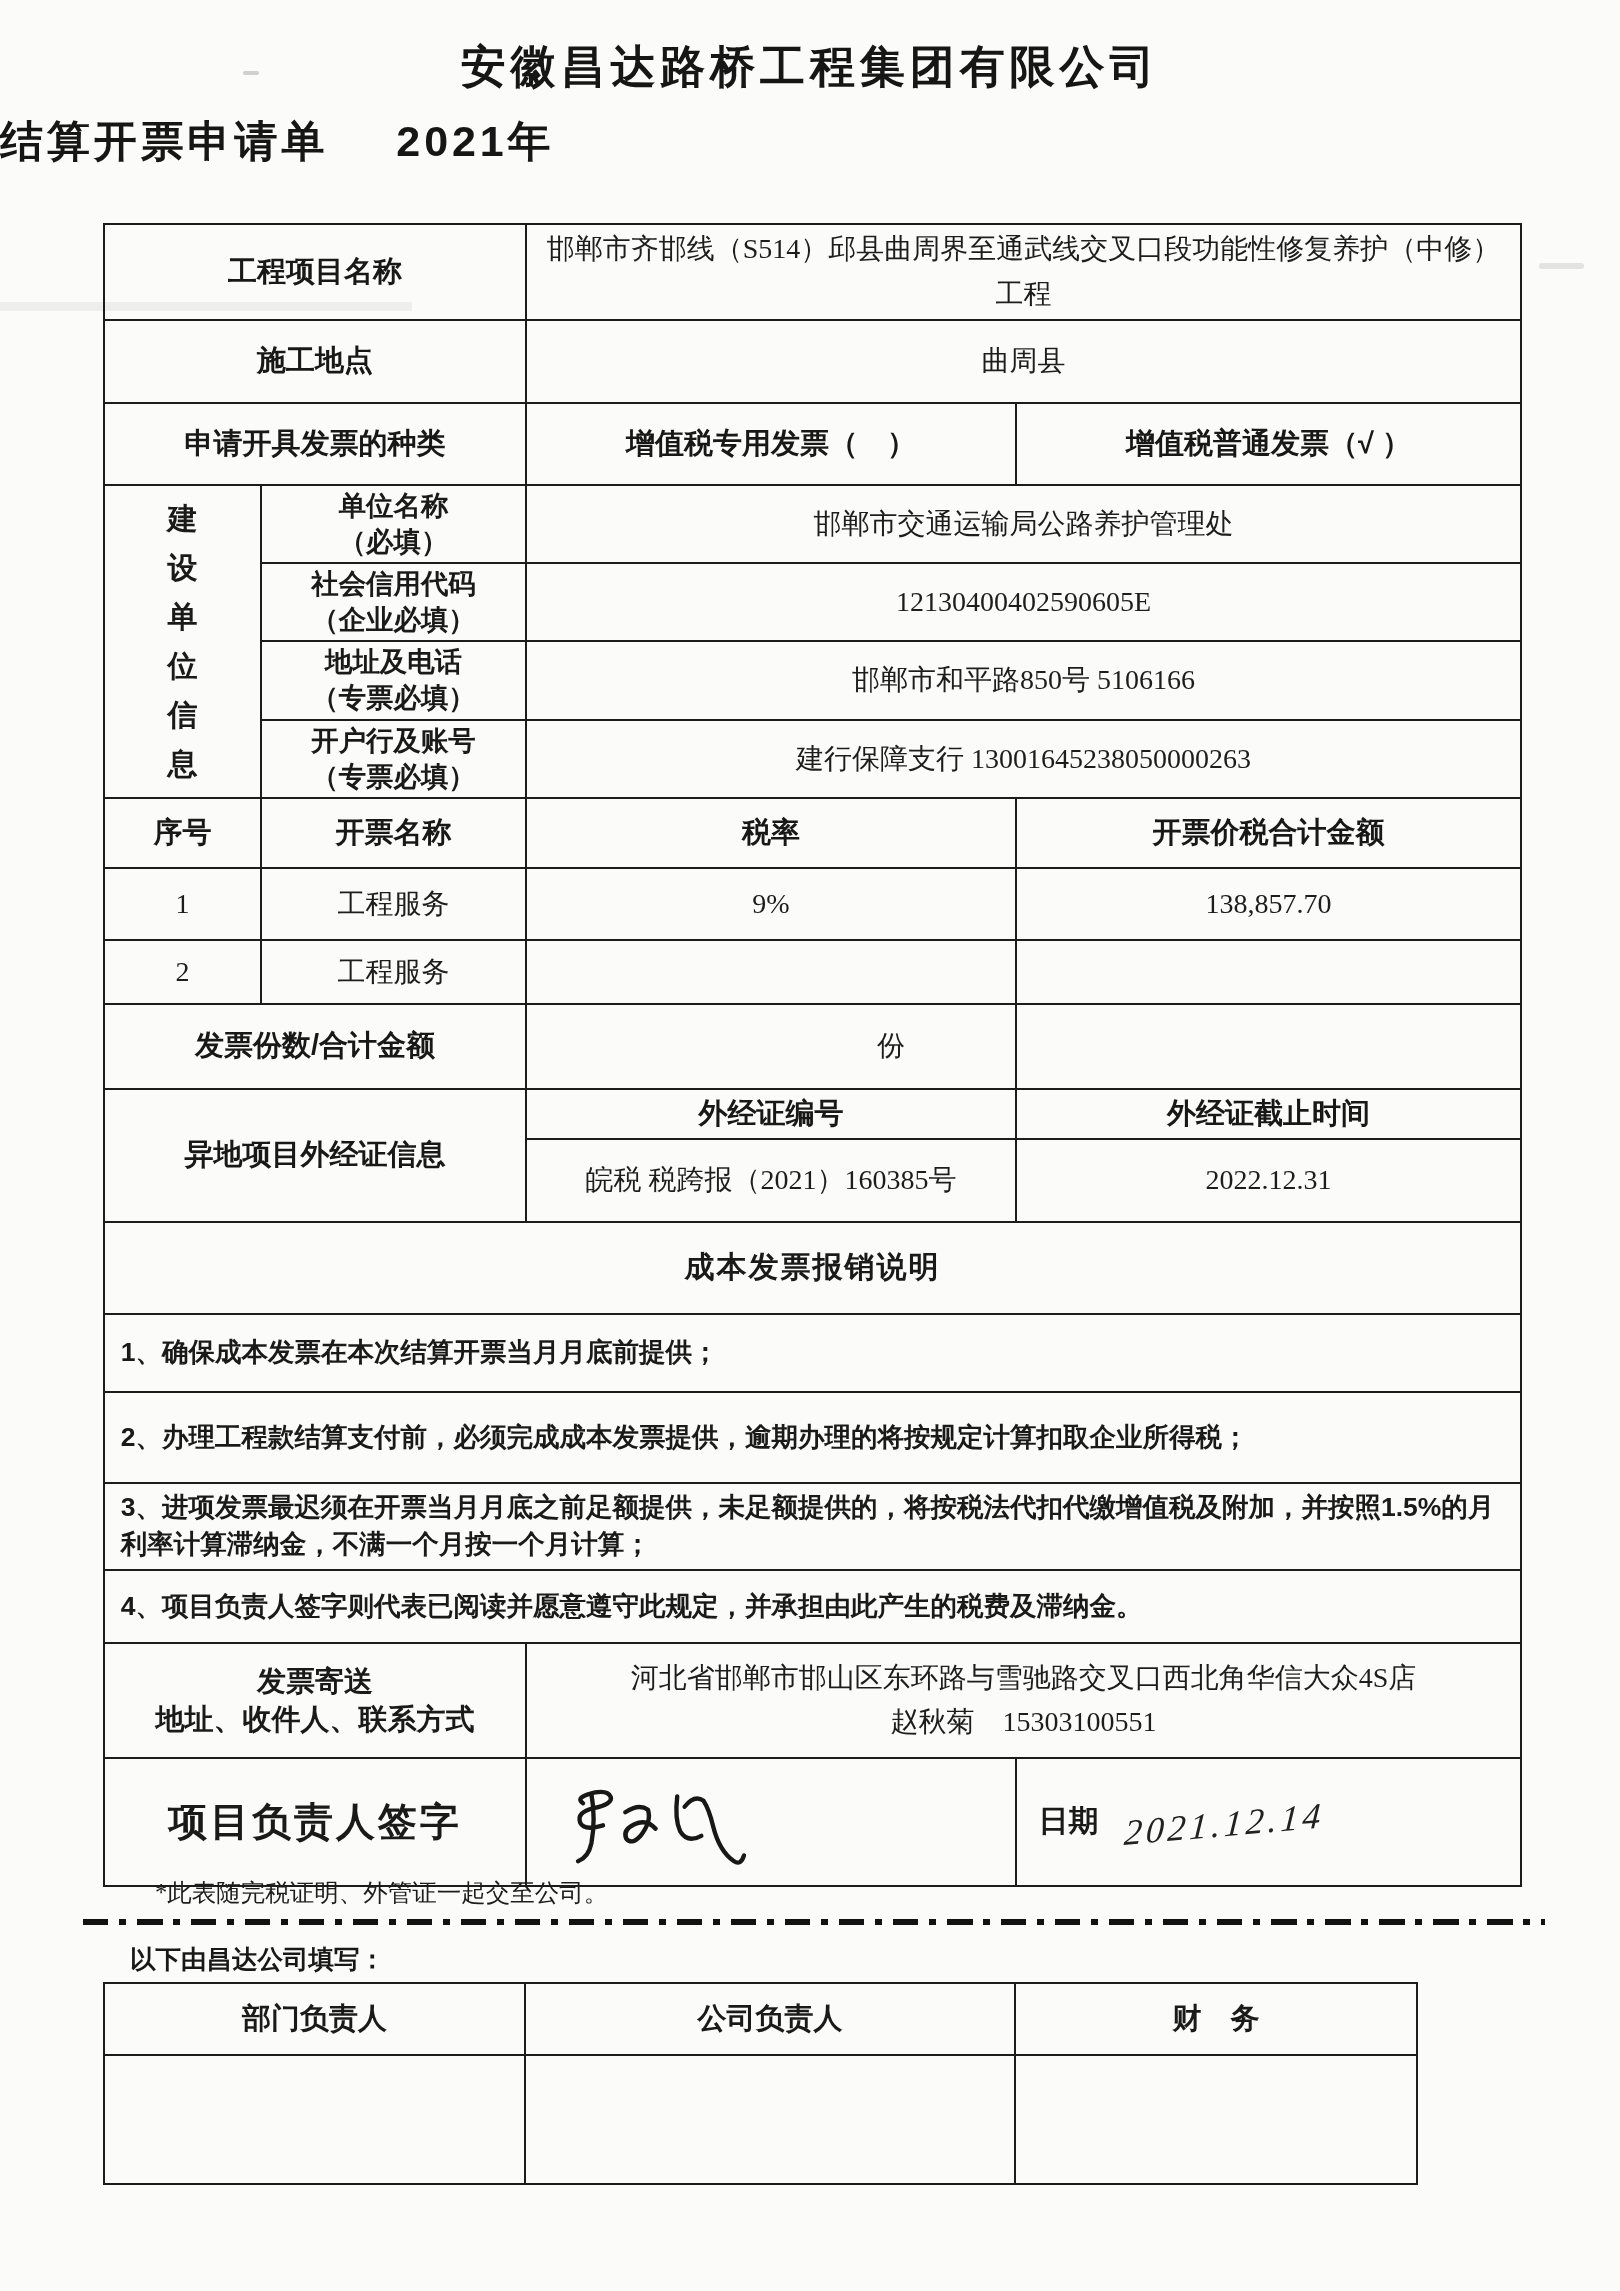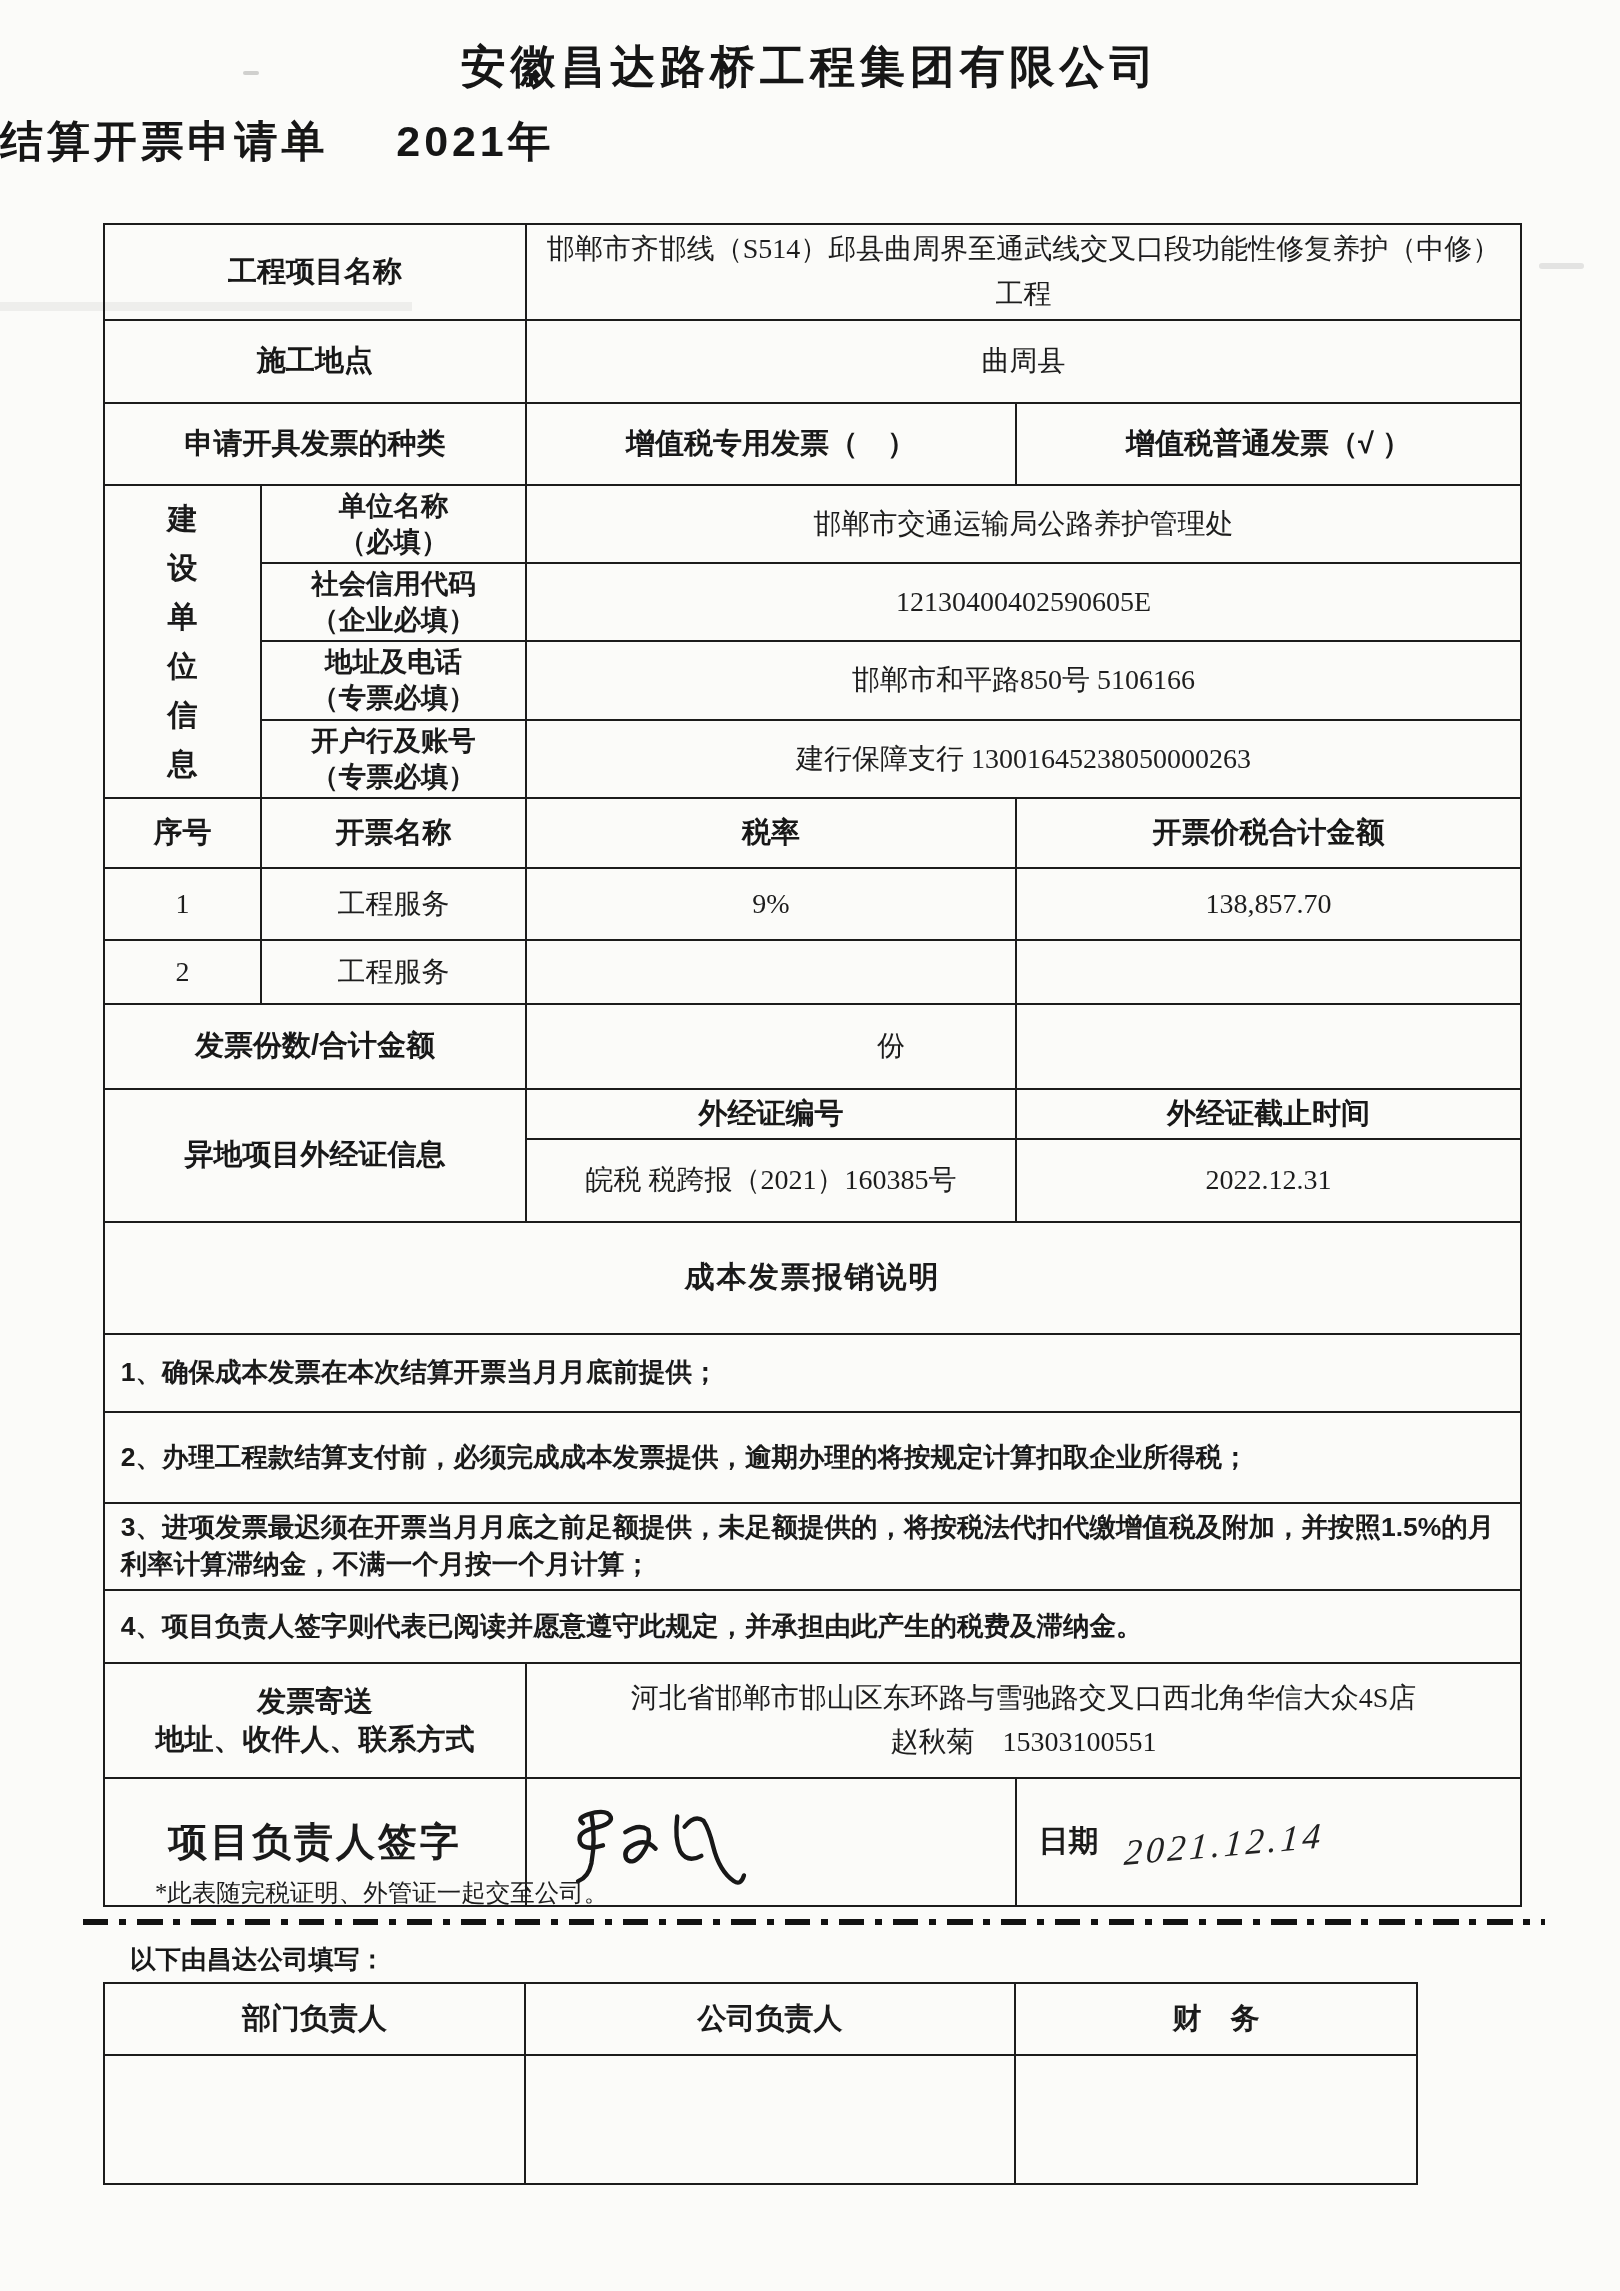--- a/index.html
+++ b/index.html
@@ -188,21 +188,21 @@
     <tr style="height:50px">
       <td colspan="2" rowspan="2" class="lbl">异地项目外经证信息</td>
       <td class="lbl">外经证编号</td>
       <td class="lbl">外经证截止时间</td>
     </tr>
     <tr style="height:83px">
       <td class="val">皖税 税跨报（2021）160385号</td>
       <td class="val">2022.12.31</td>
     </tr>
 
-    <tr style="height:112px">
+    <tr style="height:92px">
       <td colspan="4" class="notes-title">成本发票报销说明</td>
     </tr>
     <tr style="height:78px">
       <td colspan="4" class="note-cell">1、确保成本发票在本次结算开票当月月底前提供；</td>
     </tr>
     <tr style="height:91px">
       <td colspan="4" class="note-cell">2、办理工程款结算支付前，必须完成成本发票提供，逾期办理的将按规定计算扣取企业所得税；</td>
     </tr>
     <tr style="height:87px">
       <td colspan="4" class="note-cell">3、进项发票最迟须在开票当月月底之前足额提供，未足额提供的，将按税法代扣代缴增值税及附加，并按照1.5%的月利率计算滞纳金，不满一个月按一个月计算；</td>

